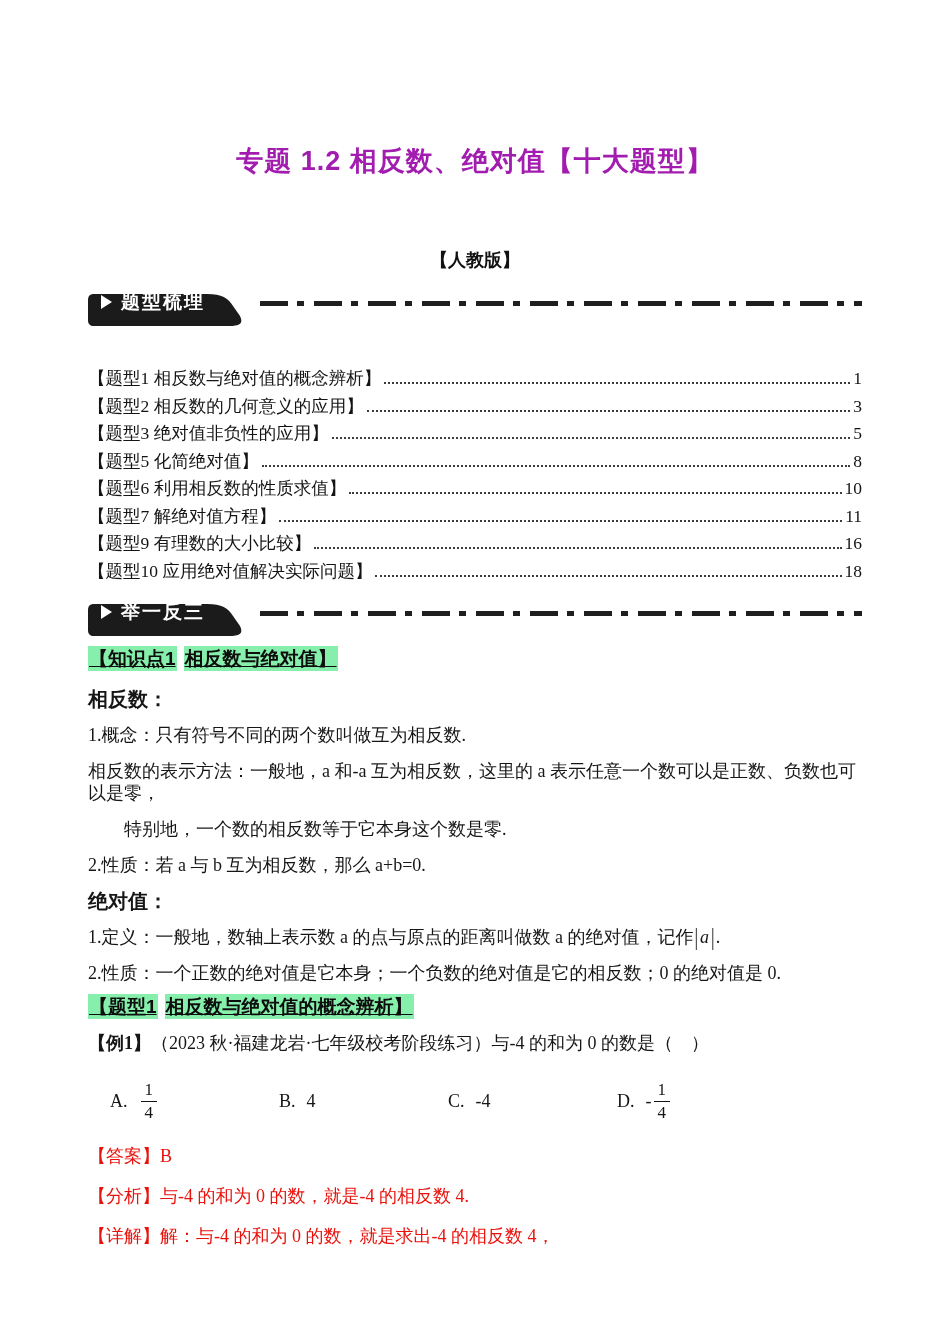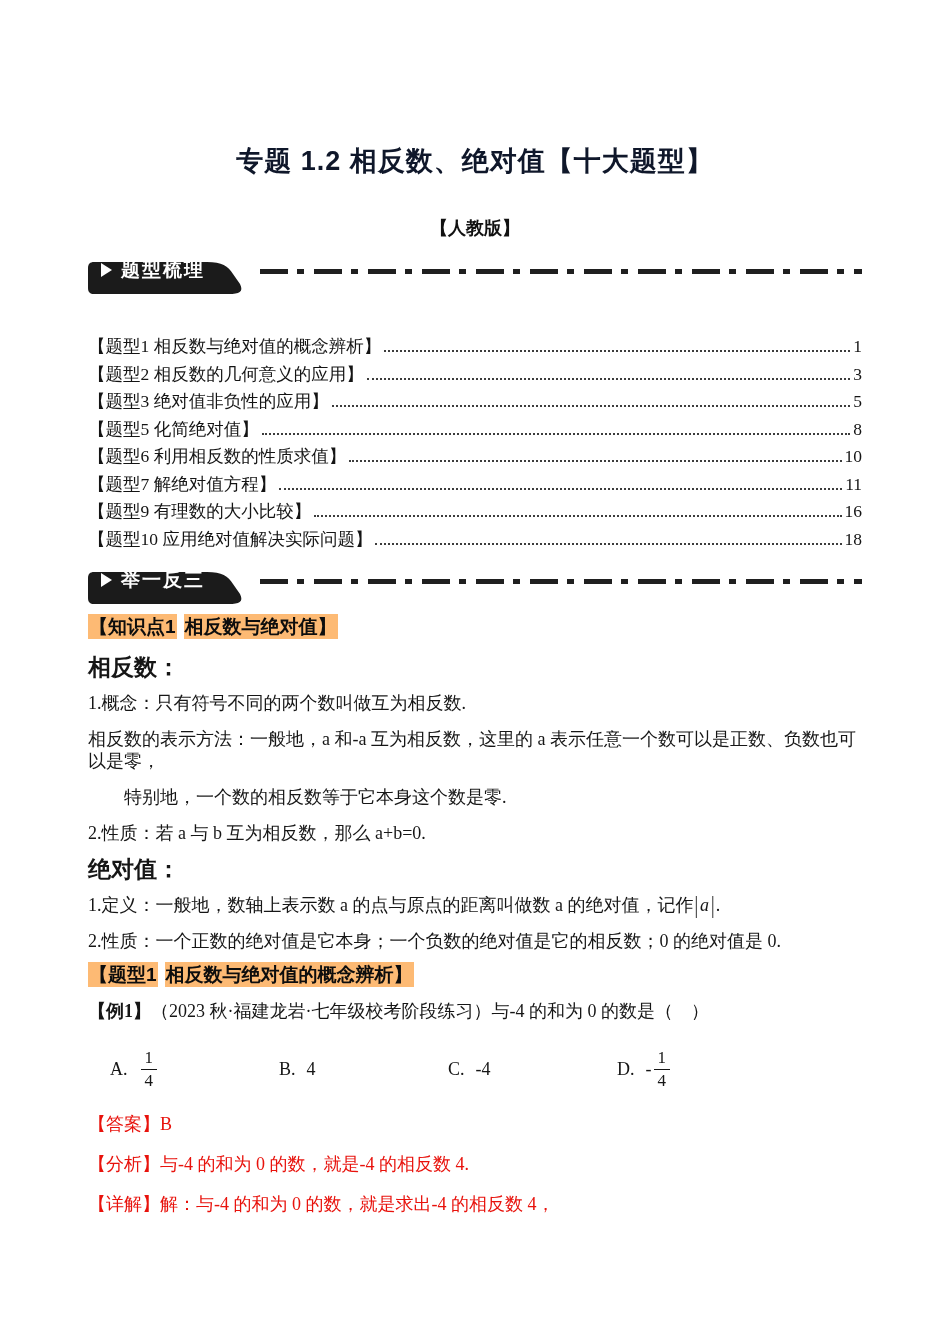--- a/index.html
+++ b/index.html
@@ -7,24 +7,24 @@
     width:950px;height:1344px;background:#ffffff;overflow:hidden;
     font-family:"Liberation Serif","DejaVu Serif",serif;color:#161616;
     -webkit-font-smoothing:antialiased;
   }
   .page{width:950px;height:1344px;box-sizing:border-box;padding:0 88px;}
 
   
   .doc-title{
     margin:145px 0 0 0;text-align:center;
     font-family:"Liberation Sans","DejaVu Sans",sans-serif;
-    font-weight:800;font-size:27px;line-height:32px;letter-spacing:1px;color:#0f172a;
+    font-weight:800;font-size:27px;line-height:32px;letter-spacing:1px;color:#a21caf;
   }
   .edition{
-    margin-top:40px;text-align:center;font-weight:700;font-size:18px;line-height:22px;color:#111;
+    margin-top:72px;text-align:center;font-weight:700;font-size:18px;line-height:22px;color:#111;
   }
 
   
   .banner-row{display:flex;align-items:flex-end;margin-top:7px;height:32px;}
   .banner-row.second{margin-top:2px;}
   .banner{
     position:relative;width:158px;height:16px;flex:0 0 auto;
     display:flex;align-items:center;padding-left:13px;box-sizing:border-box;color:#fff;
   }
   .banner-bg{position:absolute;left:0;top:0;width:158px;height:32px;z-index:0;}
@@ -52,27 +52,27 @@
   .toc-row{display:flex;align-items:baseline;height:27.5px;font-size:17.5px;color:#141414;}
   .toc-label{white-space:nowrap;}
   .toc-leader{flex:1;height:15px;border-bottom:2px dotted #3c3c3c;margin:0 3px;min-width:20px;}
   .toc-page{white-space:nowrap;}
 
   
   .hl-heading{
     margin:26px 0 0 0;font-family:"Liberation Sans","DejaVu Sans",sans-serif;
     font-weight:700;font-size:19px;line-height:26px;color:#0d0d0d;
   }
-  .hl-heading .hl{background:#fdba74;padding:2px 1px;}
+  .hl-heading .hl{background:#86efac;padding:2px 1px;text-decoration:underline;}
   .hl-heading .hl-gap{display:inline-block;width:7px;}
   .type-heading{margin-top:10px;}
 
   .kp{margin:14px 0 0 0;font-size:18px;line-height:22px;}
   .kp.first{margin-top:16px;}
-  .kp.bold{font-weight:700;font-family:"Liberation Sans","DejaVu Sans",sans-serif;font-size:23px;}
+  .kp.bold{font-weight:700;font-family:"Liberation Sans","DejaVu Sans",sans-serif;font-size:20px;}
   .kp.indent{padding-left:36px;}
 
   .absval{white-space:nowrap;}
   .absval .vbar{display:inline-block;transform:scaleY(1.35);margin:0 1px;}
   .absval .mvar{font-style:italic;font-family:"Liberation Serif","DejaVu Serif",serif;padding:0 1px;}
 
   
   .example-line{margin-top:11px;font-size:18px;line-height:24px;}
   .example-label{font-weight:700;}
 

